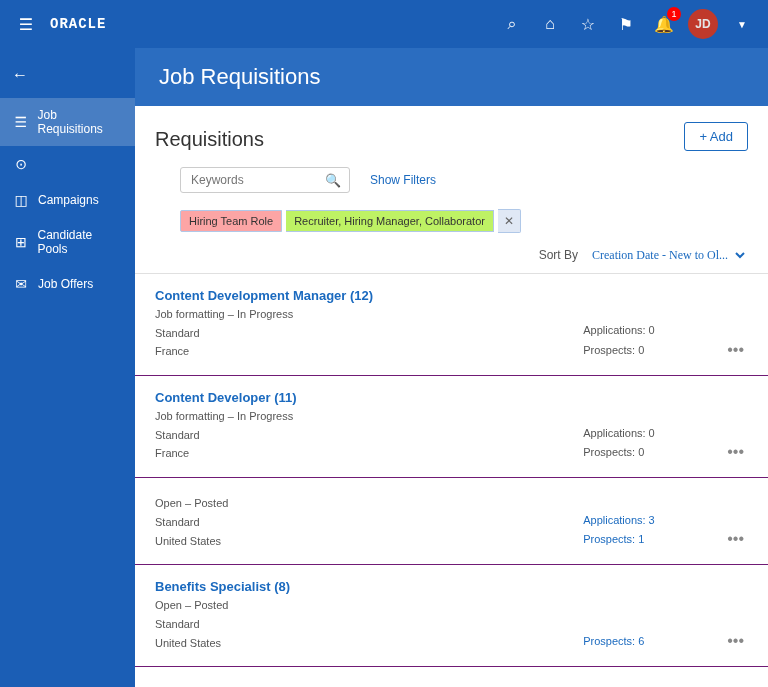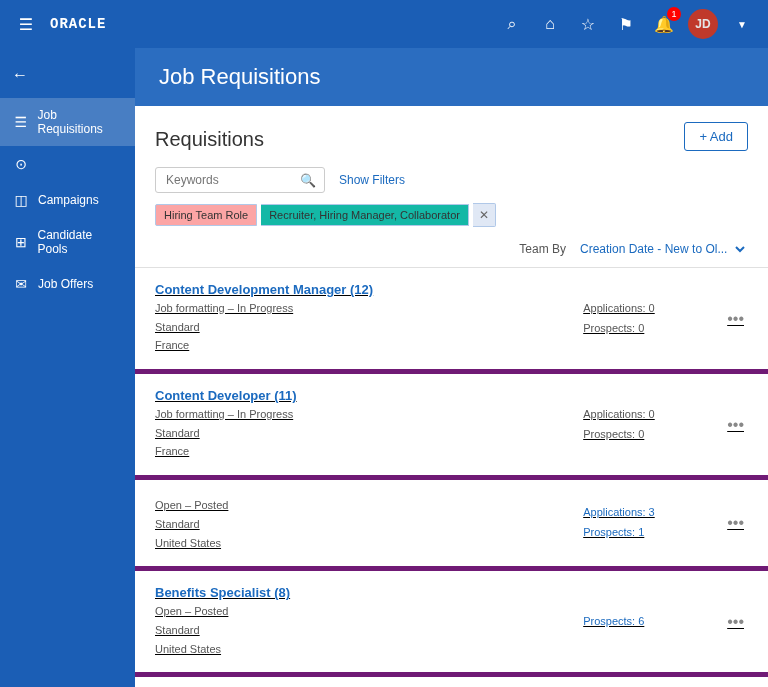--- a/index.html
+++ b/index.html
@@ -143,22 +143,23 @@
       font-size: 13px;
       cursor: pointer;
       display: flex; align-items: center; gap: 5px;
     }
 
     
     .filter-row {
       padding: 6px 20px 8px;
       display: flex;
       align-items: center;
-      gap: 10px;
+      gap: 16px;
       flex-wrap: wrap;
+      margin-left: 25px;
     }
     .keyword-input-wrap {
       position: relative;
       display: flex; align-items: center;
     }
     .keyword-input {
       border: 1px solid #ccc;
       border-radius: 3px;
       padding: 5px 30px 5px 10px;
       font-size: 12px;
@@ -181,21 +182,21 @@
     }
     .filter-tag-label {
       background: #fca5a5;
       border: 1px solid #b0c8e8;
       color: #333;
       font-size: 11px;
       padding: 4px 8px;
       border-radius: 2px 0 0 2px;
     }
     .filter-tag-value {
-      background: #14b8a6;
+      background: #bef264;
       border: 1px solid #b0c8e8;
       border-left: none;
       color: #333;
       font-size: 11px;
       padding: 4px 8px;
     }
     .filter-tag-close {
       background: #e0e8f5;
       border: 1px solid #b0c8e8;
       border-left: none;
@@ -218,33 +219,33 @@
       font-size: 12px;
       color: #555;
     }
     .sort-select {
       border: none;
       color: #1b6abf;
       font-size: 12px;
       cursor: pointer;
       background: none;
       padding: 2px 4px;
+      font-family: Liberation Serif, serif;
     }
 
     
     .divider { border: none; border-top: 1px solid #e0e0e0; margin: 0 0 0 0; }
 
     
     .job-row {
       display: flex;
-      align-items: center;
+      align-items: flex-end;
       padding: 14px 20px;
-      border-bottom: 5px solid #701a75;
+      border-bottom: 1px solid #701a75;
       gap: 10px;
-      text-decoration: underline;
     }
     .job-info { flex: 1; }
     .job-title {
       color: #1b6abf;
       font-size: 13px;
       font-weight: 600;
       cursor: pointer;
     }
     .job-sub {
       color: #555;
@@ -336,21 +337,21 @@
         </div>
         <button class="show-filters-btn">Show Filters</button>
         <div class="filter-tag">
           <span class="filter-tag-label">Hiring Team Role</span>
           <span class="filter-tag-value">Recruiter, Hiring Manager, Collaborator</span>
           <span class="filter-tag-close">✕</span>
         </div>
       </div>
 
       <div class="sort-row">
-        <span class="sort-label">Team By</span>
+        <span class="sort-label">Sort By</span>
         <select class="sort-select">
           <option>Creation Date - New to Ol...</option>
           <option>Creation Date - Old to New</option>
           <option>Title A-Z</option>
         </select>
       </div>
 
       <hr class="divider">
 
       <div id="job-list">

